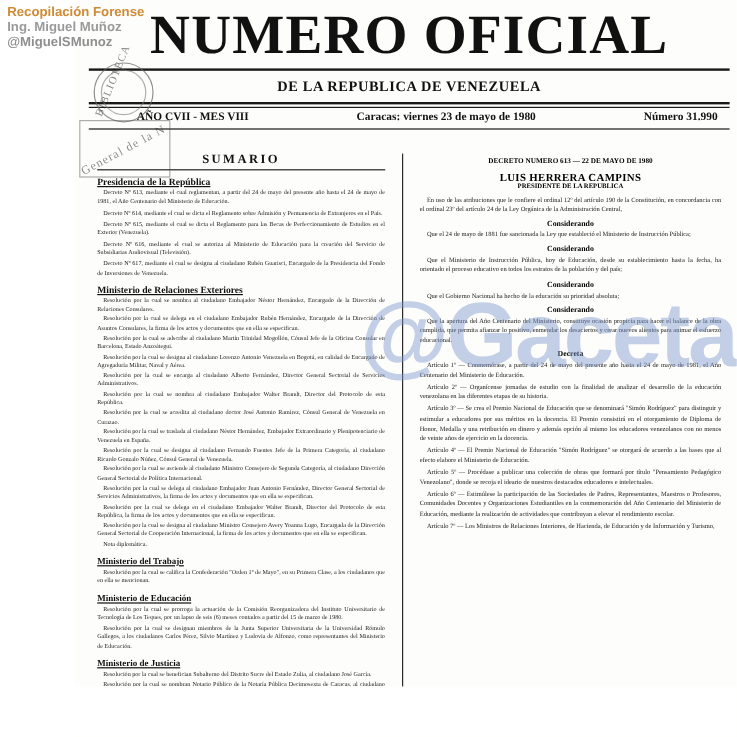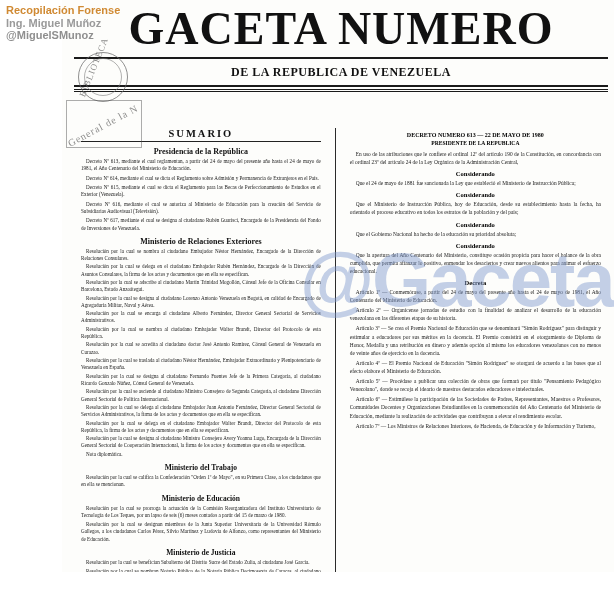--- a/index.html
+++ b/index.html
@@ -194,25 +194,25 @@
     border-bottom: 1px solid #222;
     margin-bottom: 4px;
     color: #111;
   }
   .col-head.right-head {
     letter-spacing: .5px;
     font-size: 9.5px;
   }
 
   .sub-head {
-    text-align: center;
     font-weight: bold;
     font-size: 8px;
     margin: 5px 0 2px;
     color: #111;
+    text-decoration: underline;
   }
   .sub-head.sm { font-size: 7.5px; }
 
   .para {
     font-size: 5.1px;
     line-height: 1.42;
     text-align: justify;
     color: #1a1a1a;
     margin: 0 0 2.2px 0;
     text-indent: 5px;
@@ -262,25 +262,30 @@
     text-indent: 6px;
   }
 </style>
 </head>
 <body>
 
 <div class="page">
   <div class="scan-edge-left"></div>
 
   <div class="masthead">
-    <div class="gaceta-title">GACETA NUMERO</div>
+    <div class="gaceta-title">NUMERO OFICIAL</div>
     <div class="rule-thick"></div>
     <div class="republica-line">DE LA REPUBLICA DE VENEZUELA</div>
     <div class="rule-thick"></div>
     <div class="rule-thin"></div>
+    <div class="issue-bar">
+      <span>AÑO CVII - MES VIII</span>
+      <span class="center">Caracas: viernes 23 de mayo de 1980</span>
+      <span>Número 31.990</span>
+    </div>
     <div class="rule-thin"></div>
   </div>
 
   <div class="seal">
     <div class="seal-ring"></div>
     <div class="seal-ring2"></div>
     <div class="stamp-box"></div>
     <div class="stamp-text stamp-a">BIBLIOTECA</div>
     <div class="stamp-text stamp-b">General de la N</div>
   </div>
@@ -340,20 +345,21 @@
       </div>
 
       <div class="aviso">Avisos</div>
     </div>
 
     <div class="col-divider"></div>
 
     <div class="col col-right">
 
       <div class="decreto-head">DECRETO NUMERO 613 — 22 DE MAYO DE 1980</div>
+      <div class="pres-name">LUIS HERRERA CAMPINS</div>
       <div class="pres-sub">PRESIDENTE DE LA REPUBLICA</div>
 
       <p class="para-r">En uso de las atribuciones que le confiere el ordinal 12º del artículo 190 de la Constitución, en concordancia con el ordinal 23º del artículo 24 de la Ley Orgánica de la Administración Central,</p>
 
       <div class="center-b">Considerando</div>
       <p class="para-r">Que el 24 de mayo de 1881 fue sancionada la Ley que estableció el Ministerio de Instrucción Pública;</p>
       <div class="center-b">Considerando</div>
       <p class="para-r">Que el Ministerio de Instrucción Pública, hoy de Educación, desde su establecimiento hasta la fecha, ha orientado el proceso educativo en todos los estratos de la población y del país;</p>
       <div class="center-b">Considerando</div>
       <p class="para-r">Que el Gobierno Nacional ha hecho de la educación su prioridad absoluta;</p>

